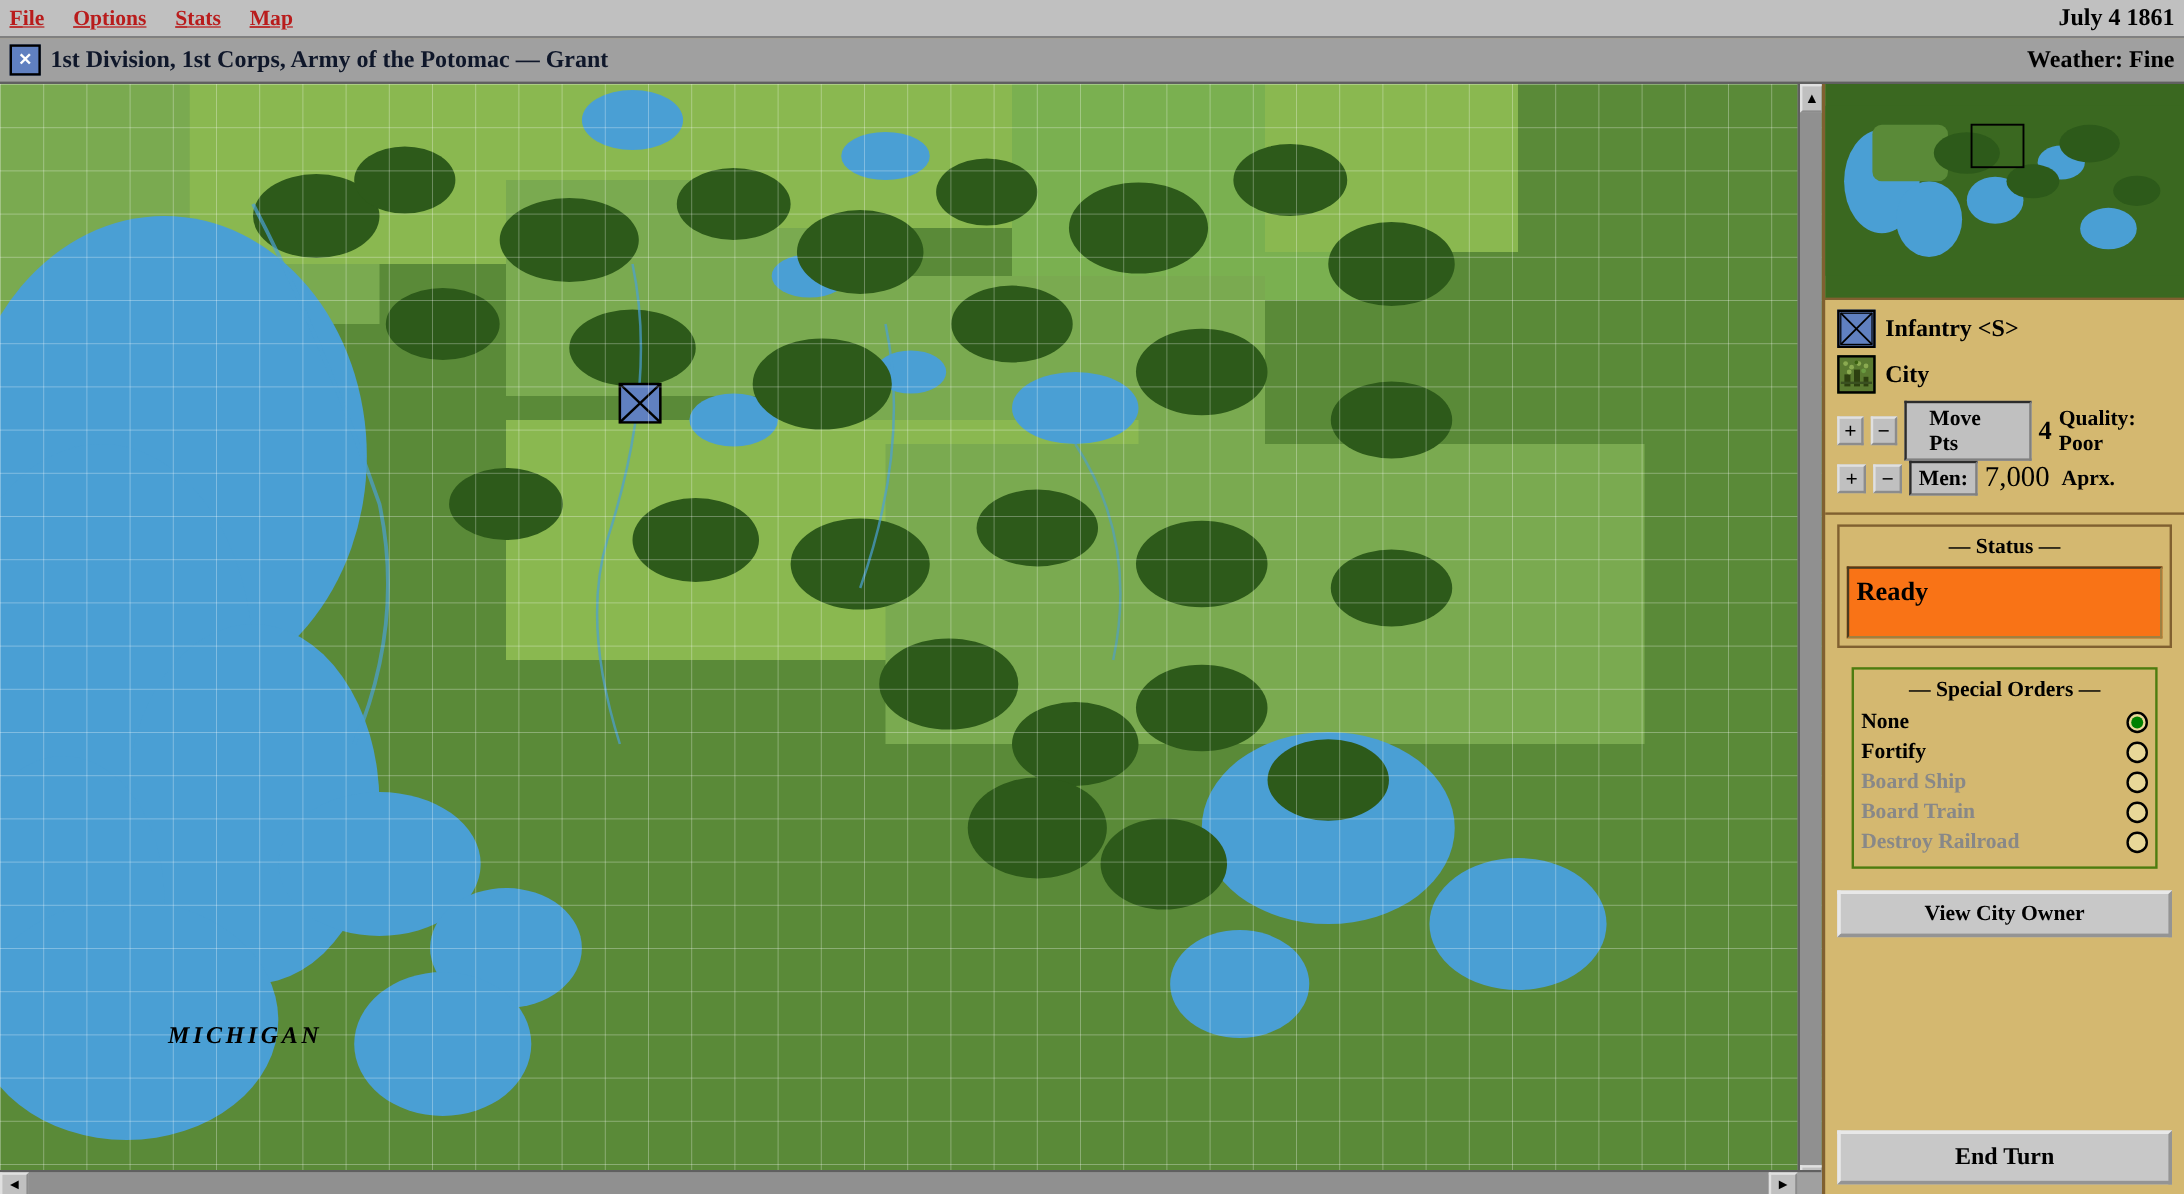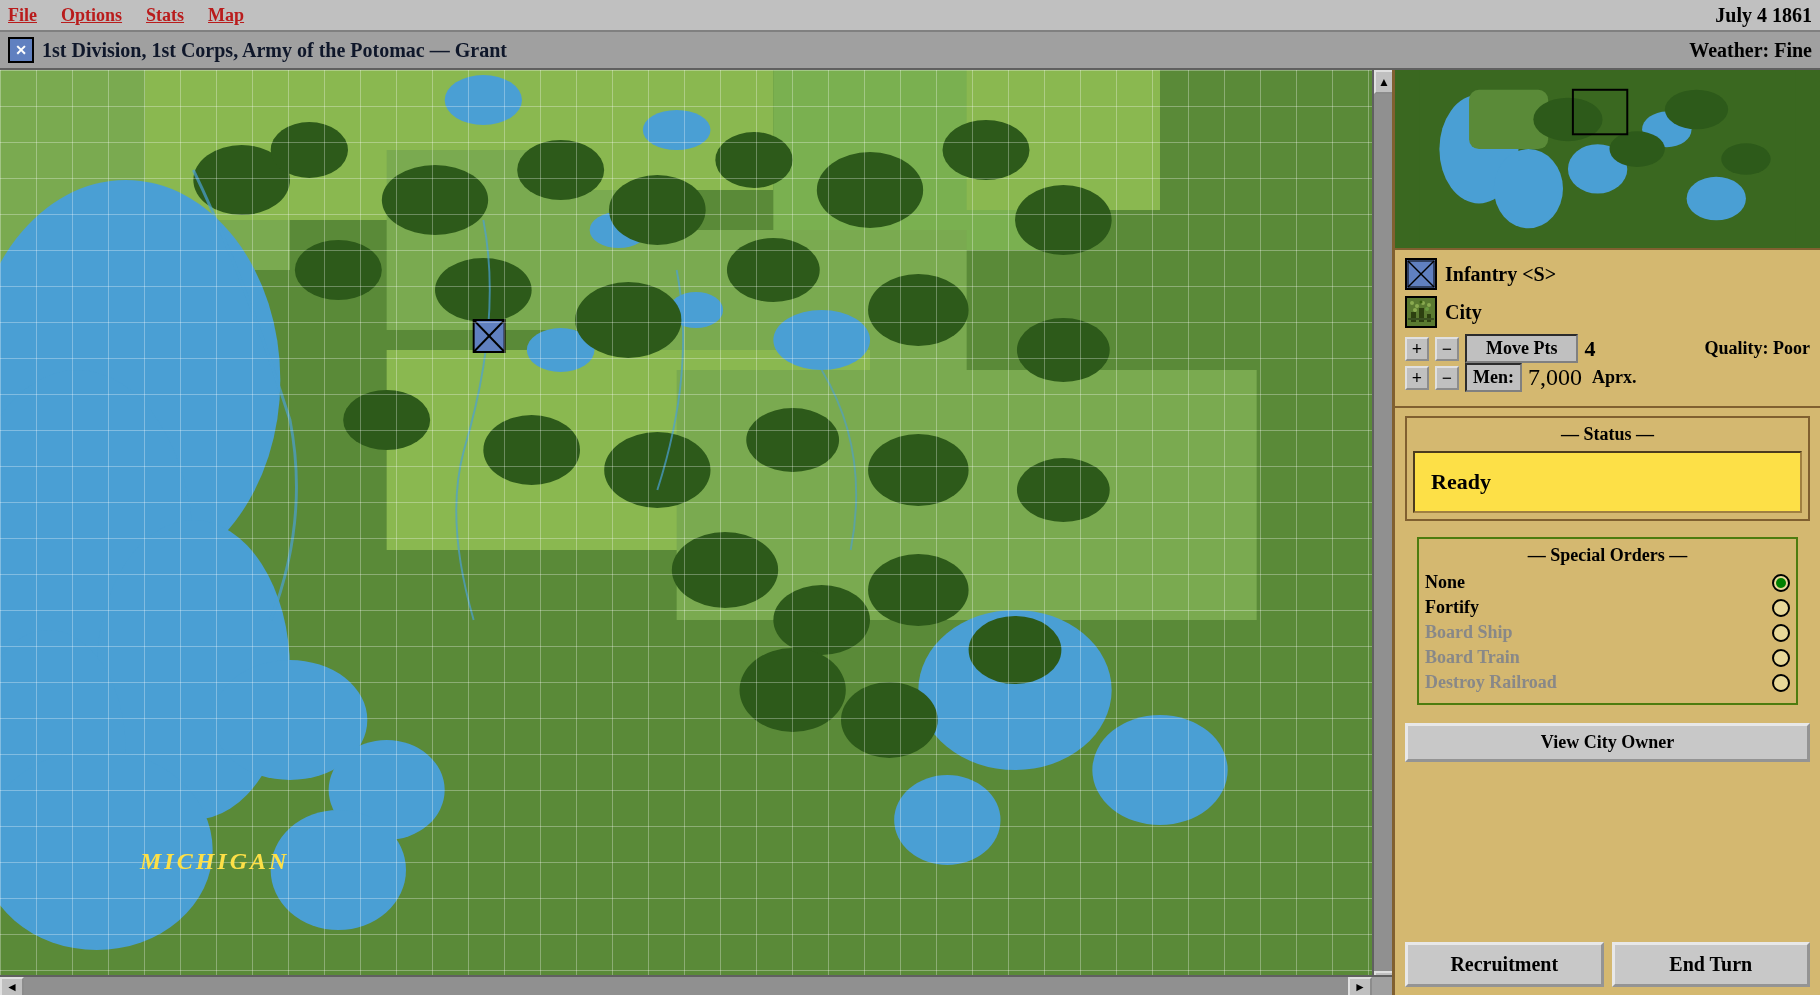--- a/index.html
+++ b/index.html
@@ -99,23 +99,23 @@
         linear-gradient(to bottom, rgba(255,255,255,0.3) 1px, transparent 1px);
       background-size: 36px 36px;
       pointer-events: none;
     }
 
     
     #michigan-label {
       position: absolute;
       bottom: 120px;
       left: 140px;
-      font-size: 24px;
-      font-weight: bold;
-      color: #fde047;
+      font-size: 20px;
+      font-weight: bold;
+      color: #000000;
       font-style: italic;
       letter-spacing: 3px;
     }
 
     
     #map-scrollbar-v {
       position: absolute;
       right: 0;
       top: 0;
       width: 20px;
@@ -168,21 +168,21 @@
       background: #909090;
     }
     .scroll-corner {
       width: 20px;
       height: 20px;
       background: #a0a0a0;
     }
 
     
     #right-panel {
-      width: 428px;
+      width: 302px;
       background: #d4b870;
       border-left: 3px solid #806030;
       display: flex;
       flex-direction: column;
     }
 
     
     #minimap-area {
       height: 180px;
       background: #3a6820;
@@ -343,23 +343,23 @@
     }
 
     .section-title::before {
       content: '— ';
     }
     .section-title::after {
       content: ' —';
     }
 
     .status-box {
-      background: #fde047;
+      background: #f97316;
       border: 2px inset #a08040;
-      padding: 16px;
+      padding: 6px;
       min-height: 60px;
     }
 
     .status-text {
       font-size: 22px;
       font-weight: bold;
     }
 
     
     #special-orders {
@@ -669,18 +669,17 @@
 
       <div class="order-row">
         <span class="order-label disabled">Destroy Railroad</span>
         <div class="radio-btn"></div>
       </div>
     </div>
 
     <button id="view-city-btn">View City Owner</button>
 
     <div id="bottom-buttons">
-      <button class="bottom-btn">Recruitment</button>
       <button class="bottom-btn">End Turn</button>
     </div>
 
   </div>
 </div>
 
 </body></html>

